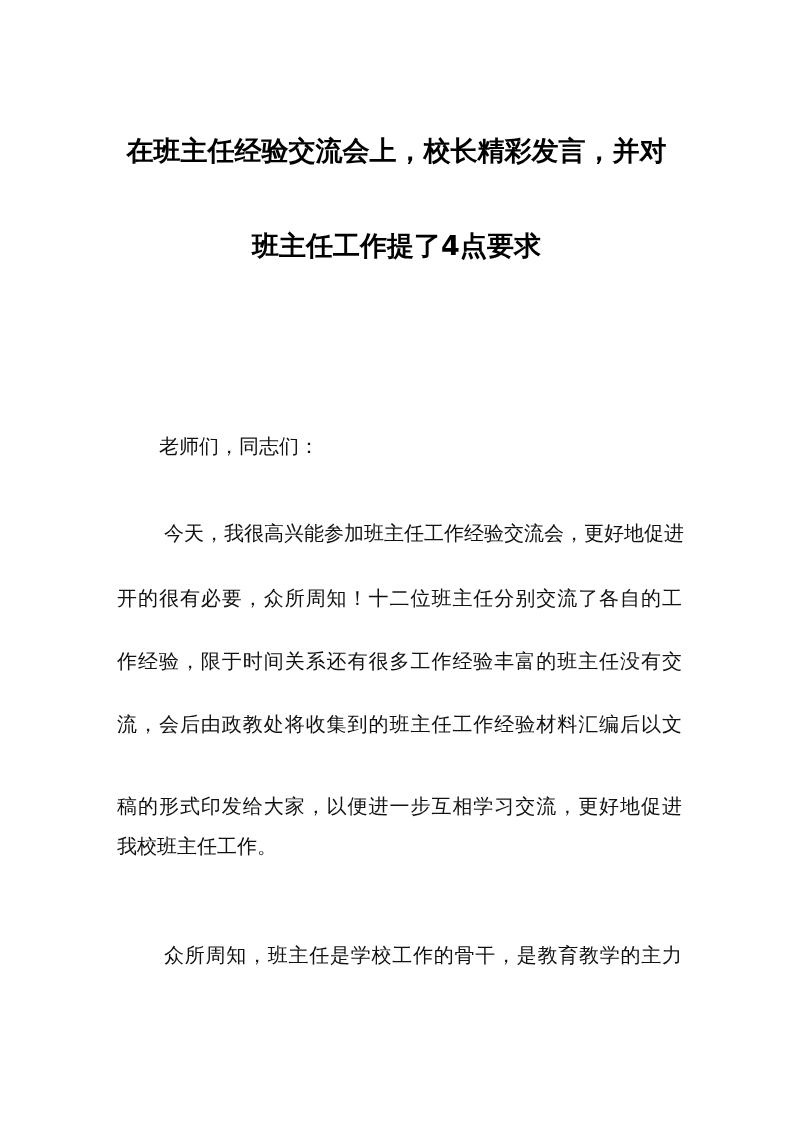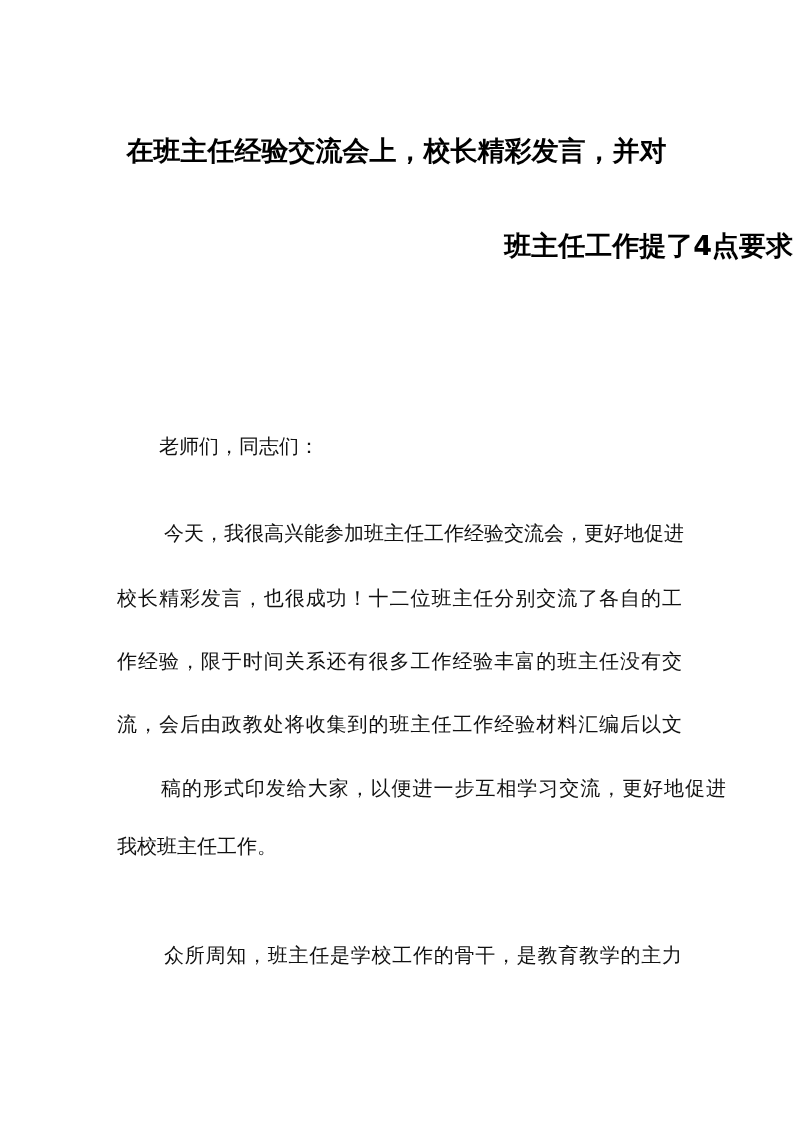--- a/index.html
+++ b/index.html
@@ -11,29 +11,29 @@
     .line { position: absolute; left: 117px; width: 565px; font-size: 20px;
             line-height: 28px; white-space: nowrap; text-align: justify;
             text-align-last: justify; color: #111; }
     .line.last { text-align-last: left; }
   </style>
 </head>
 <body>
 
 <div>
   <div class="title" style="top:134px;">在班主任经验交流会上，校长精彩发言，并对</div>
-  <div class="title" style="top:229px;text-align:right;">班主任工作提了4点要求</div>
+  <div class="title" style="top:229px;">班主任工作提了4点要求</div>
 
   <div class="line last" style="top:432px; left:159px; width:auto;">老师们，同志们：</div>
 
   <div>
     <div class="line" style="top:519px; left:164px; width:518px;">今天，我很高兴能参加班主任工作经验交流会，更好地促进</div>
-    <div class="line" style="top:584px;">校长精彩发言，也很成功！十二位班主任分别交流了各自的工</div>
+    <div class="line" style="top:584px;">开的很有必要，众所周知！十二位班主任分别交流了各自的工</div>
     <div class="line" style="top:647px;">作经验，限于时间关系还有很多工作经验丰富的班主任没有交</div>
     <div class="line" style="top:710px;">流，会后由政教处将收集到的班主任工作经验材料汇编后以文</div>
-    <div class="line" style="top:774px;margin-left:44px;">稿的形式印发给大家，以便进一步互相学习交流，更好地促进</div>
+    <div class="line" style="top:792px;">稿的形式印发给大家，以便进一步互相学习交流，更好地促进</div>
     <div class="line last" style="top:832px;">我校班主任工作。</div>
   </div>
 
   <div>
     <div class="line" style="top:941px; left:164px; width:518px;">众所周知，班主任是学校工作的骨干，是教育教学的主力</div>
   </div>
 </div>
 
 </body></html>

